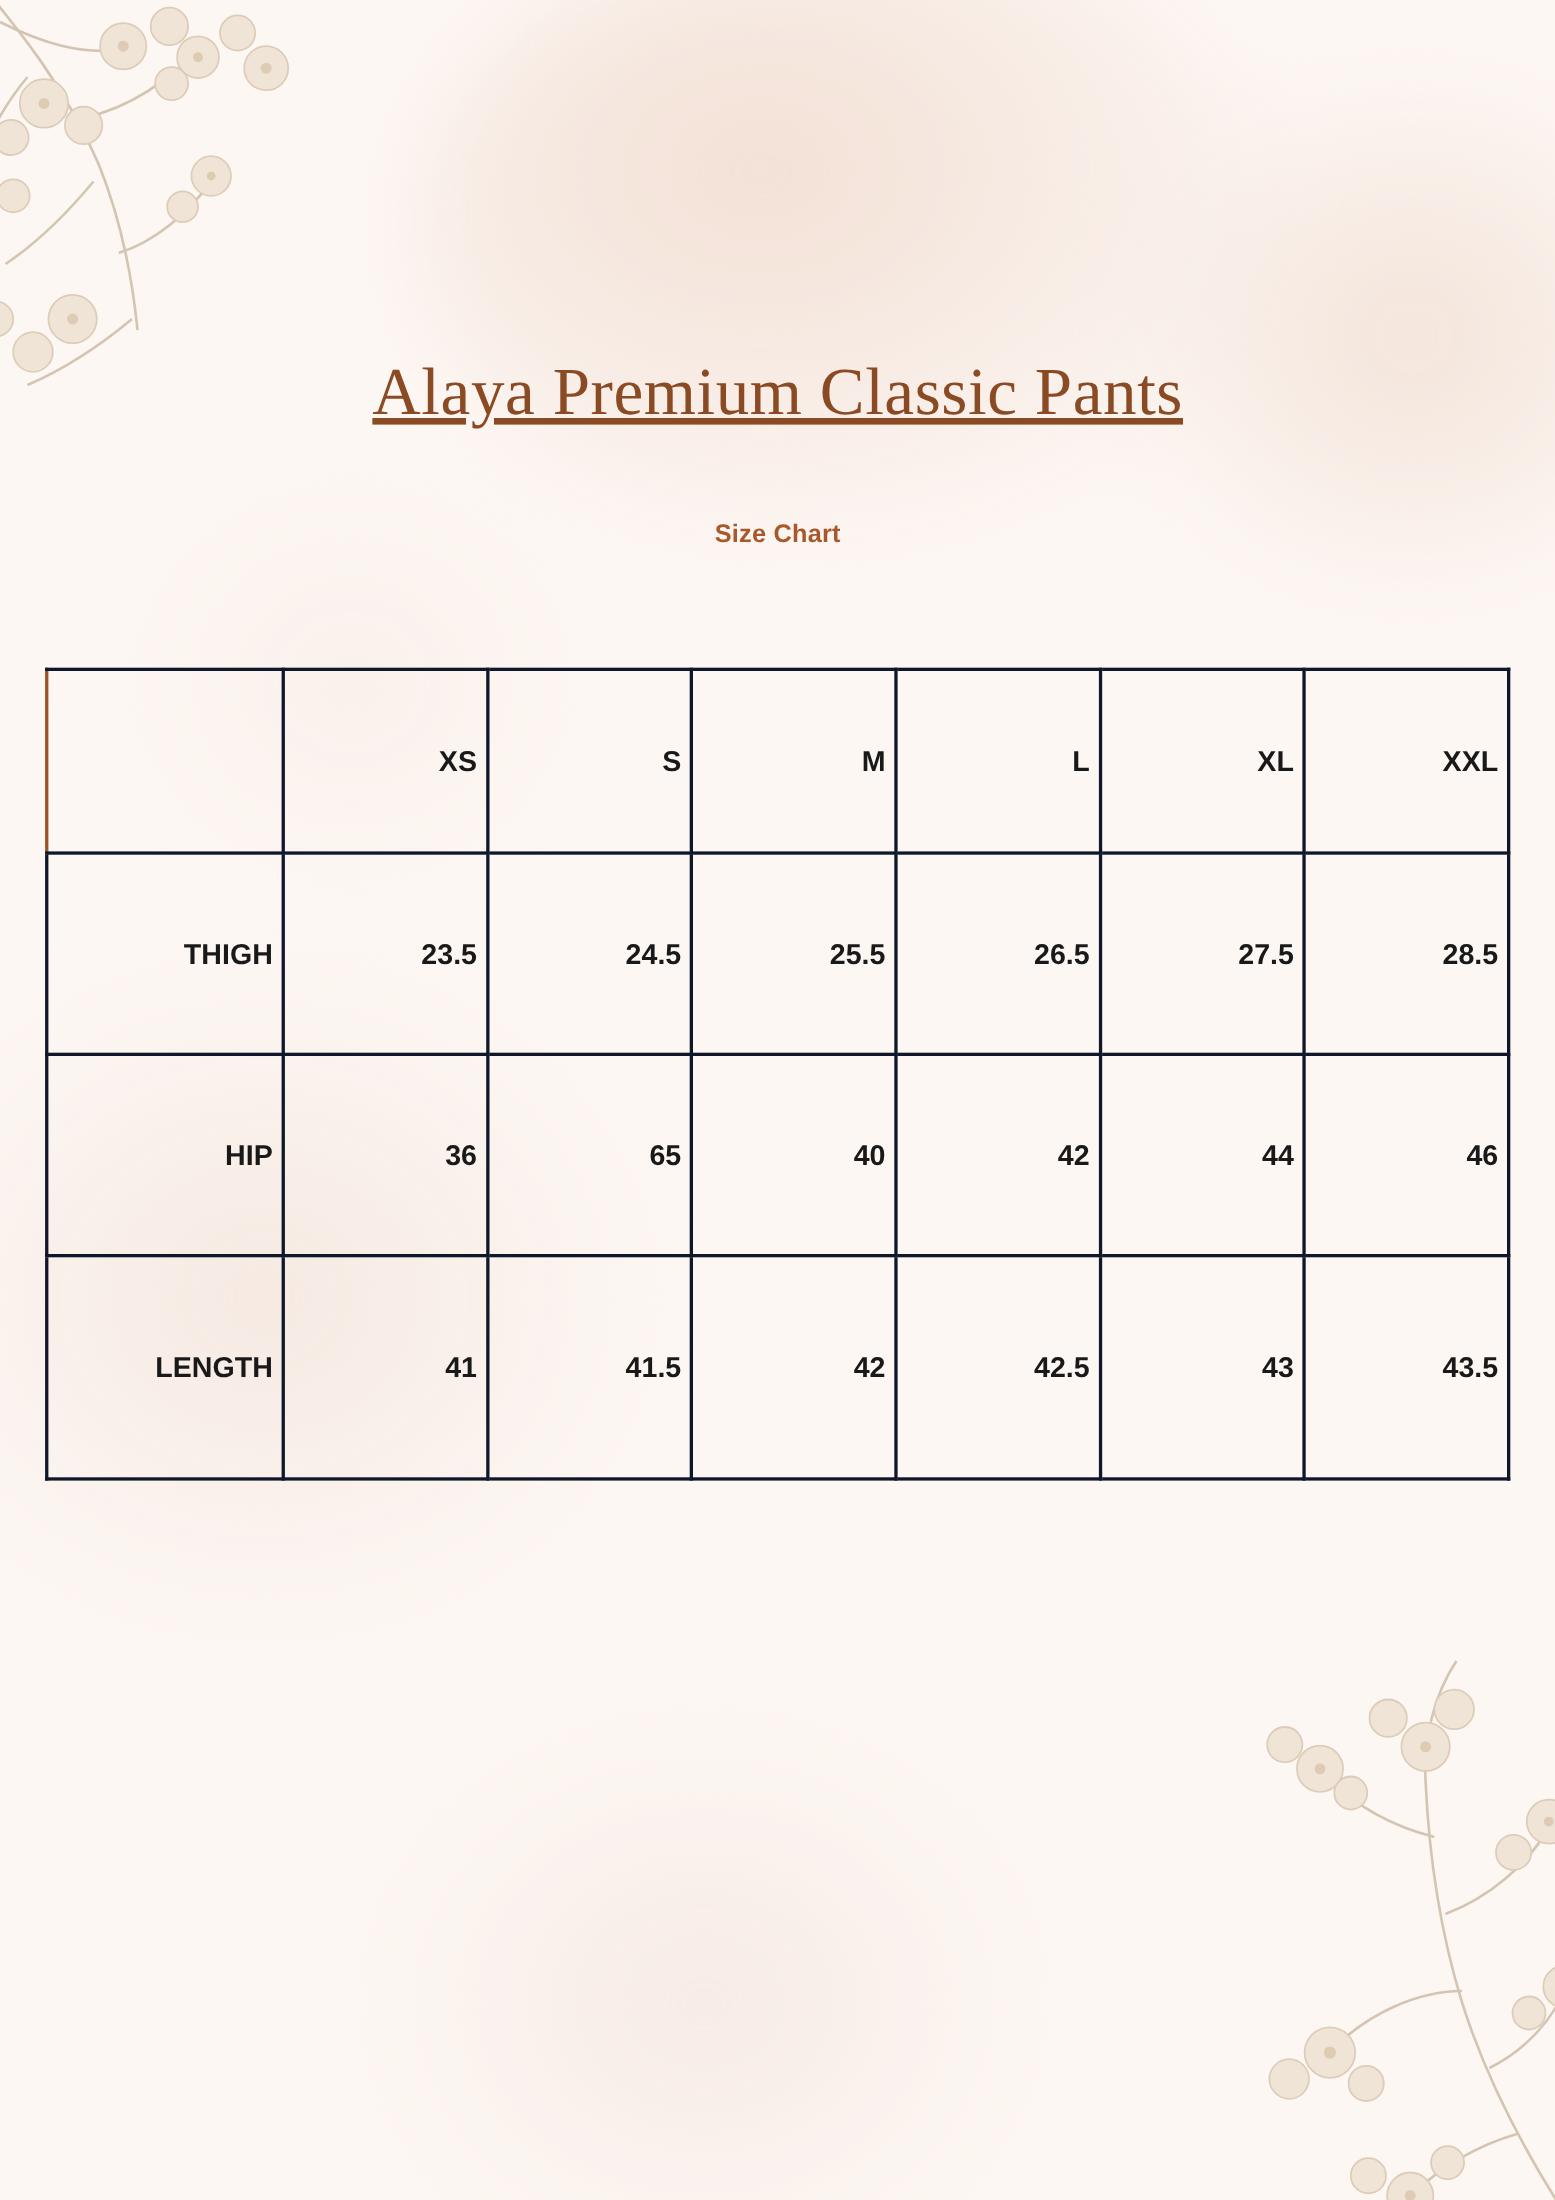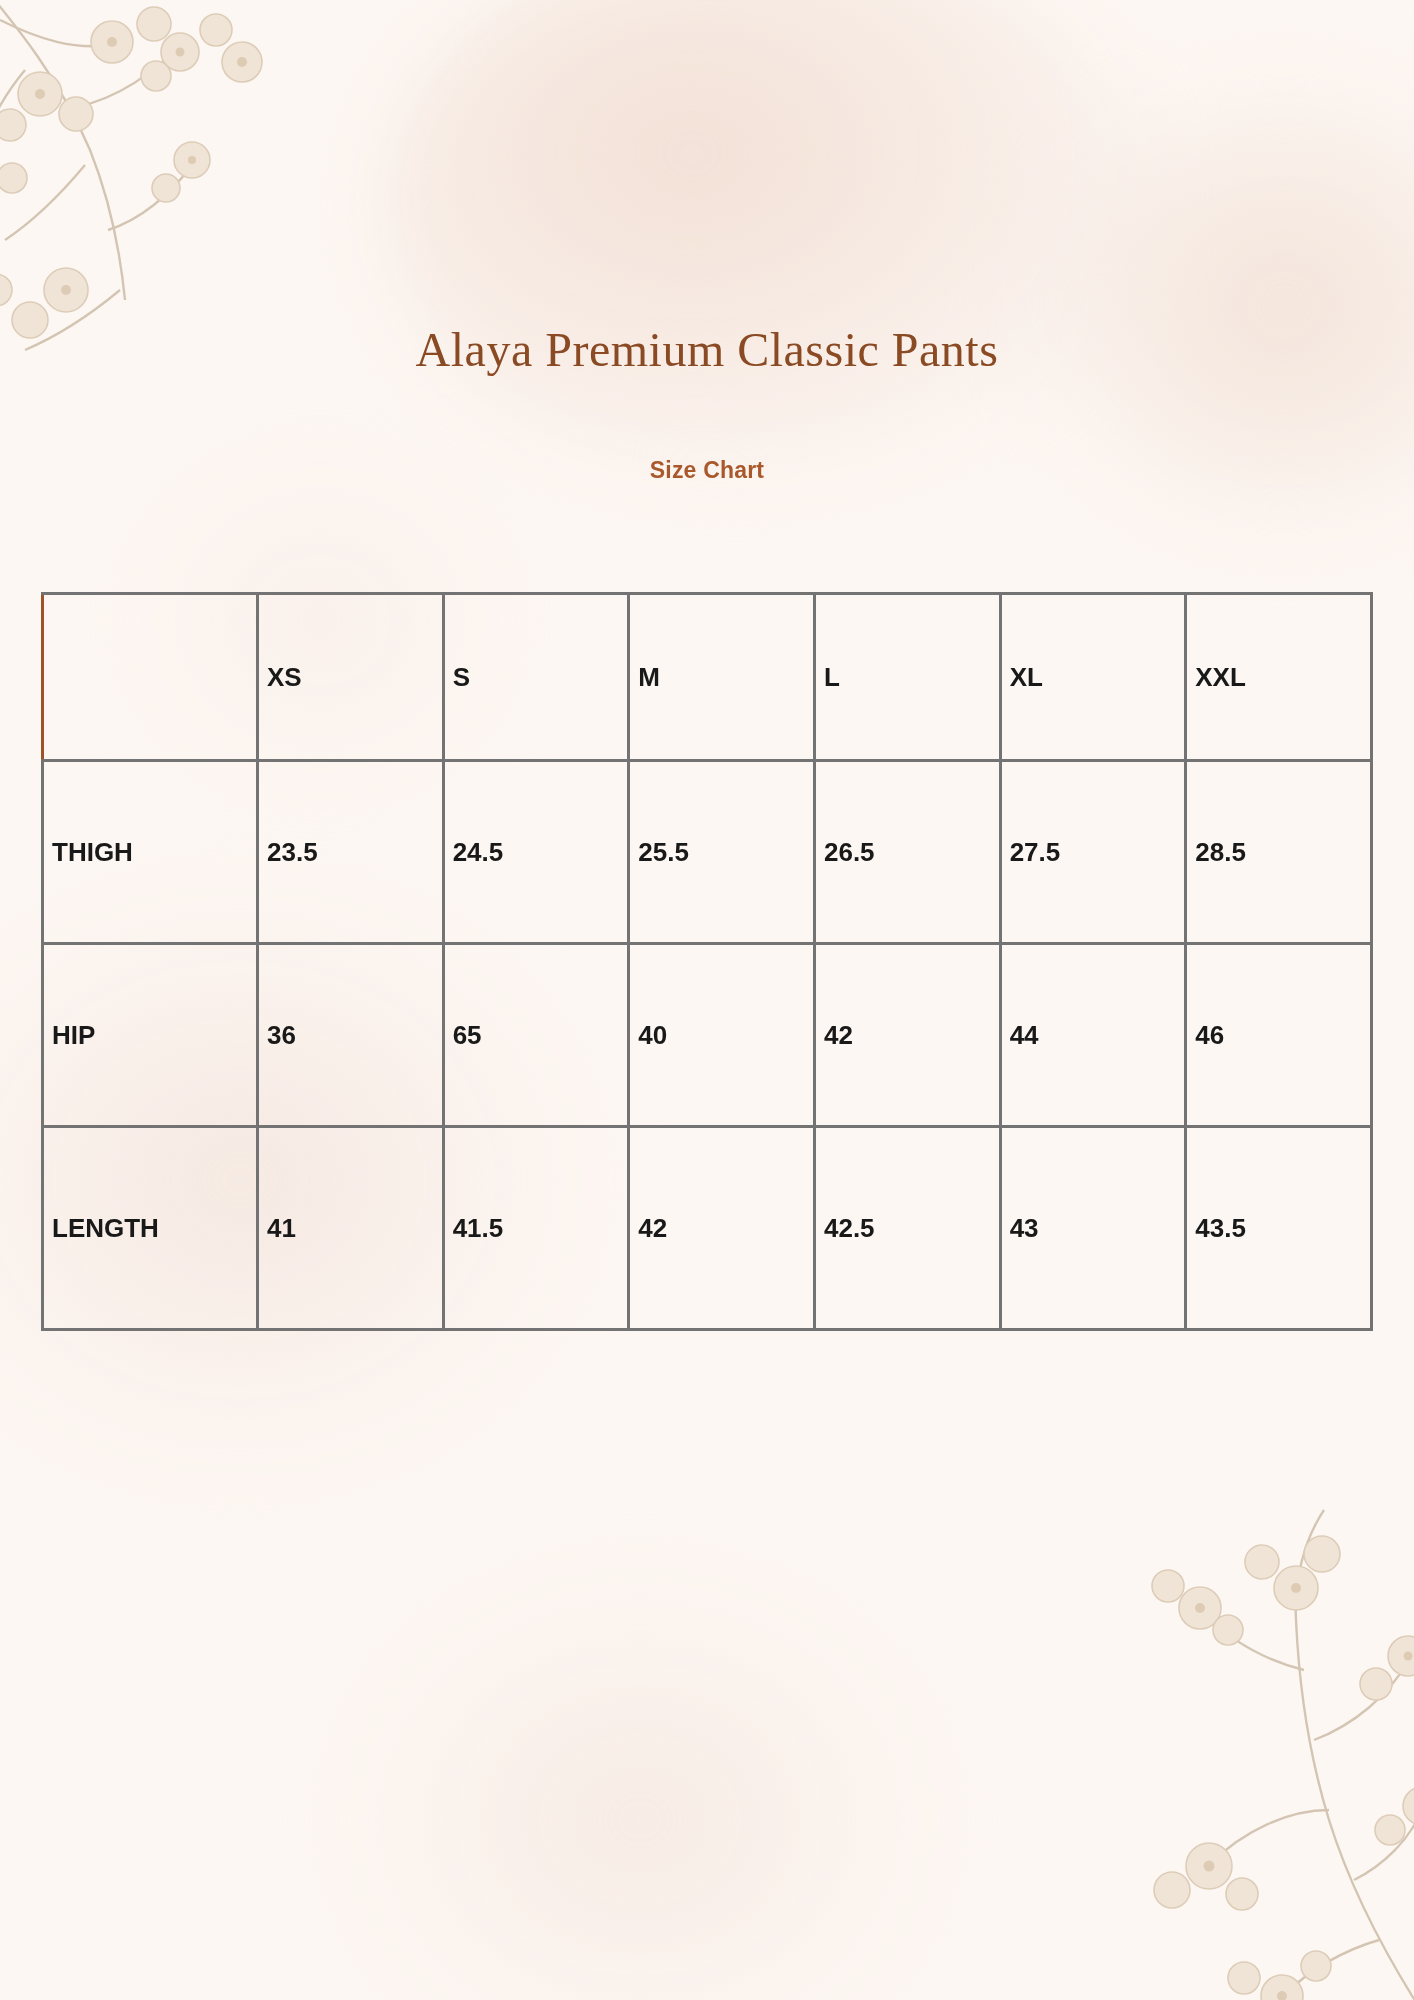--- a/index.html
+++ b/index.html
@@ -62,24 +62,25 @@
   .content {
     position: relative;
     z-index: 2;
     padding: 0 30px;
   }
   .doc-title {
     margin: 0;
     padding-top: 322px;
     text-align: center;
     font-family: "Liberation Serif", serif;
-    font-size: 48px;
+    font-size: 61px;
     font-weight: normal;
     color: #8a4a23;
     letter-spacing: 0.5px;
+    text-decoration: underline;
   }
   .doc-subtitle {
     margin: 0;
     padding-top: 80px;
     text-align: center;
     font-size: 23px;
     font-weight: bold;
     color: #a9582c;
     letter-spacing: 0.2px;
   }
@@ -89,22 +90,22 @@
     padding-top: 108px;
     width: 1332px;
   }
   table.size-chart {
     width: 100%;
     border-collapse: collapse;
     table-layout: fixed;
   }
   table.size-chart td,
   table.size-chart th {
-    border: 3px solid #737373;
-    text-align: left;
+    border: 3px solid #0f172a;
+    text-align: right;
     vertical-align: middle;
     color: #191919;
     font-size: 26px;
     font-weight: bold;
     padding: 6px 8px;
     background: transparent;
   }
   table.size-chart th.corner-cell {
     border-left: 3px solid #9c5326;
   }

